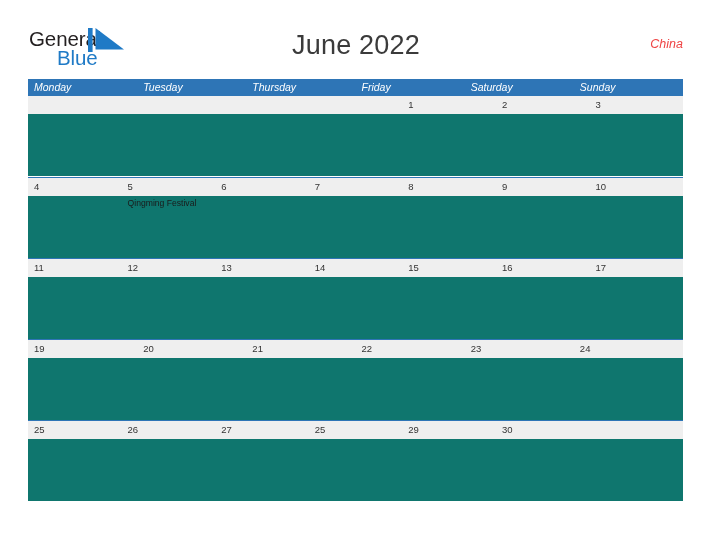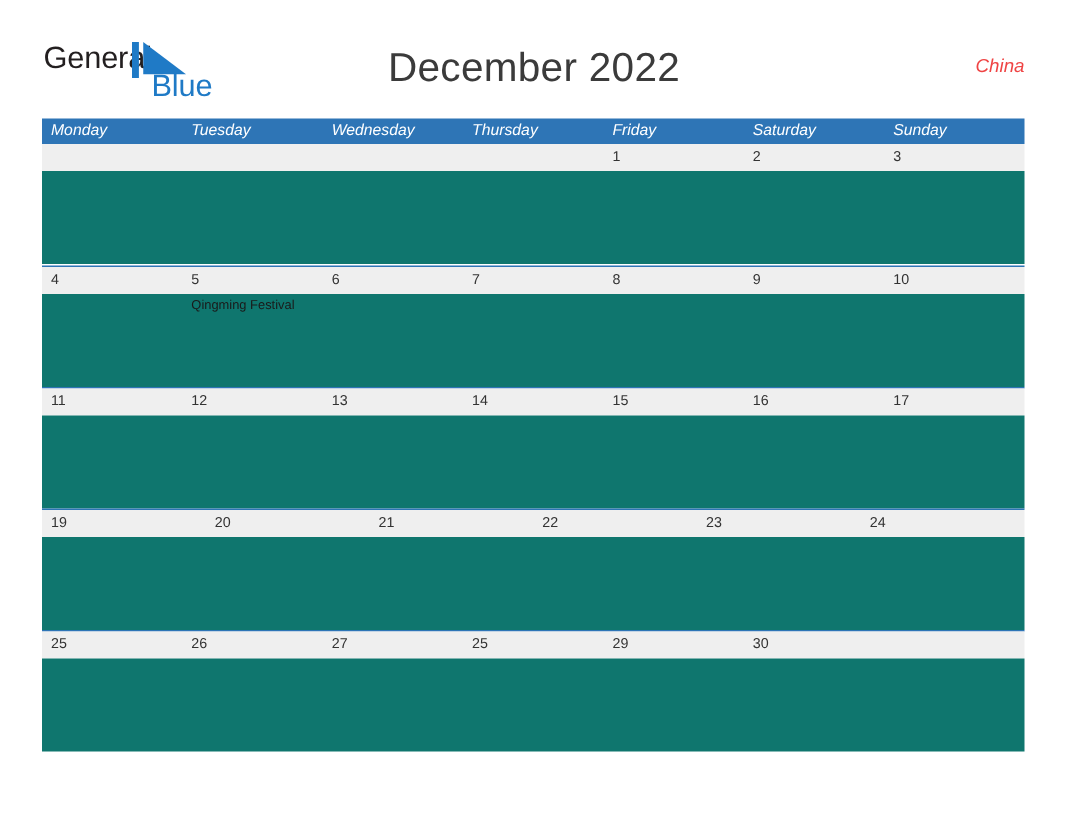--- a/index.html
+++ b/index.html
@@ -43,21 +43,20 @@
   }
   .logo-blue {
     position: absolute;
     left: 28px;
     top: 19px;
     font-size: 20.5px;
     letter-spacing: -0.1px;
     color: #1f7ac6;
     line-height: 22px;
     white-space: nowrap;
-    margin-left: 44px;
   }
   .logo-mark {
     position: absolute;
     left: 59px;
     top: 0px;
     width: 40px;
     height: 24px;
   }
 
   .cal-title {
@@ -166,30 +165,29 @@
     <span class="logo-general">General</span>
     <span class="logo-mark">
       <svg width="40" height="24" viewBox="0 0 40 24" xmlns="http://www.w3.org/2000/svg">
         <rect x="0" y="0" width="4.6" height="24" fill="#1f7ac6"></rect>
         <polygon points="7.5,0 36,21.5 7.5,21.5" fill="#1f7ac6"></polygon>
       </svg>
     </span>
     <span class="logo-blue">Blue</span>
   </div>
 
-  <h1 class="cal-title">December 2022</h1>
+  <h1 class="cal-title">June 2022</h1>
 
   <div class="cal-region">China</div>
 </div>
 
 <div class="calendar">
   <div class="weekdays">
       <div class="weekday">Monday</div>
       <div class="weekday">Tuesday</div>
-      <div class="weekday">Wednesday</div>
       <div class="weekday">Thursday</div>
       <div class="weekday">Friday</div>
       <div class="weekday">Saturday</div>
       <div class="weekday">Sunday</div>
     </div>
   <div class="weeks">
       <div class="week">
         <div class="week-band">
           <div class="daynum empty"></div>
           <div class="daynum empty"></div>

